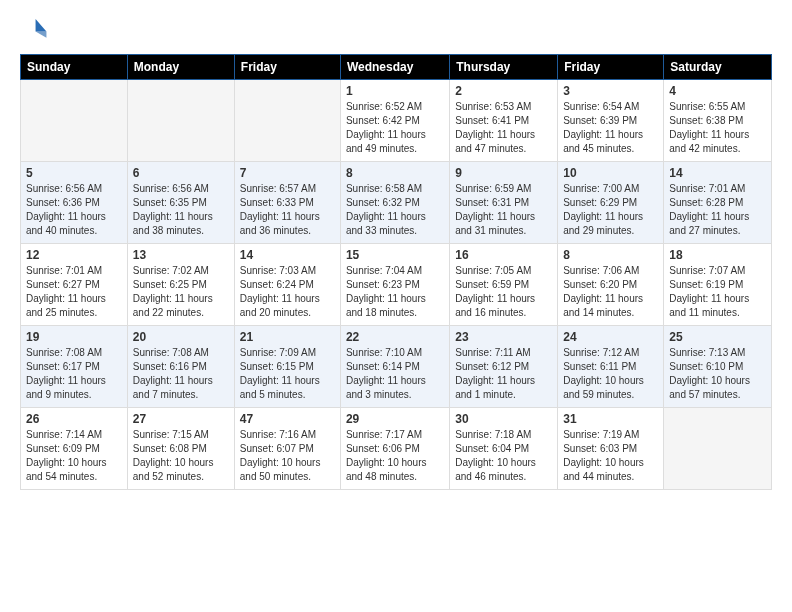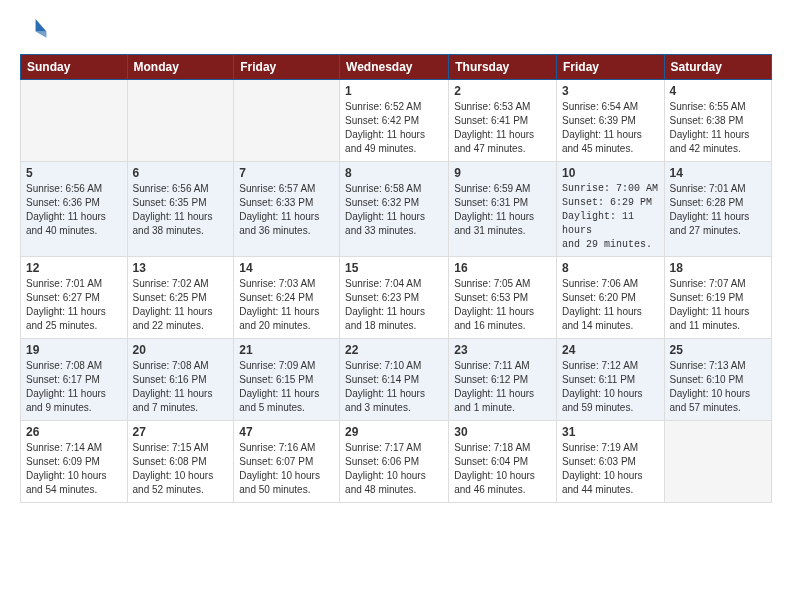--- a/index.html
+++ b/index.html
@@ -51,21 +51,21 @@
     .location {
       font-size: 14px;
       color: #555;
     }
     .calendar {
       width: 100%;
       border-collapse: collapse;
       border: 1px solid #ccc;
     }
     .calendar th {
-      background-color: #7f1d1d;
+      background-color: #000000;
       color: #fff;
       font-size: 12px;
       font-weight: bold;
       text-align: left;
       padding: 5px 6px;
       border: 1px solid #1e5a9a;
       margin-top: 40px;
     }
     .calendar td {
       vertical-align: top;
@@ -196,21 +196,21 @@
           </td>
           <td>
             <span class="date-num">9</span>
             <div class="day-info" style="white-space: pre-line;">Sunrise: 6:59 AM
 Sunset: 6:31 PM
 Daylight: 11 hours
 and 31 minutes.</div>
           </td>
           <td>
             <span class="date-num">10</span>
-            <div class="day-info" style="white-space: pre-line; font-family: Liberation Mono, monospace;">Sunrise: 7:00 AM
+            <div class="day-info" style="white-space: pre-line;">Sunrise: 7:00 AM
 Sunset: 6:29 PM
 Daylight: 11 hours
 and 29 minutes.</div>
           </td>
           <td>
             <span class="date-num">14</span>
             <div class="day-info" style="white-space: pre-line;">Sunrise: 7:01 AM
 Sunset: 6:28 PM
 Daylight: 11 hours
 and 27 minutes.</div>
@@ -241,21 +241,21 @@
           <td>
             <span class="date-num">15</span>
             <div class="day-info" style="white-space: pre-line;">Sunrise: 7:04 AM
 Sunset: 6:23 PM
 Daylight: 11 hours
 and 18 minutes.</div>
           </td>
           <td>
             <span class="date-num">16</span>
             <div class="day-info" style="white-space: pre-line;">Sunrise: 7:05 AM
-Sunset: 6:53 PM
+Sunset: 6:59 PM
 Daylight: 11 hours
 and 16 minutes.</div>
           </td>
           <td>
             <span class="date-num">8</span>
             <div class="day-info" style="white-space: pre-line;">Sunrise: 7:06 AM
 Sunset: 6:20 PM
 Daylight: 11 hours
 and 14 minutes.</div>
           </td>

